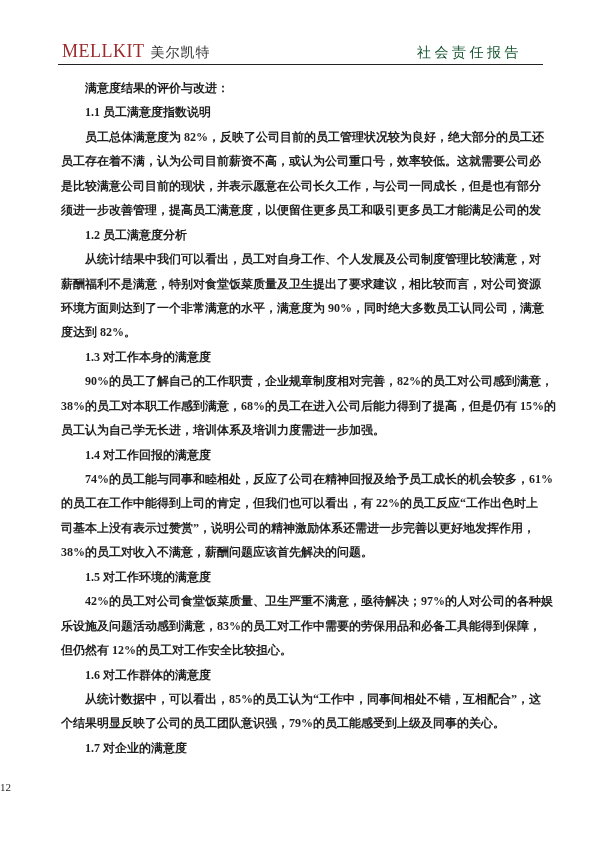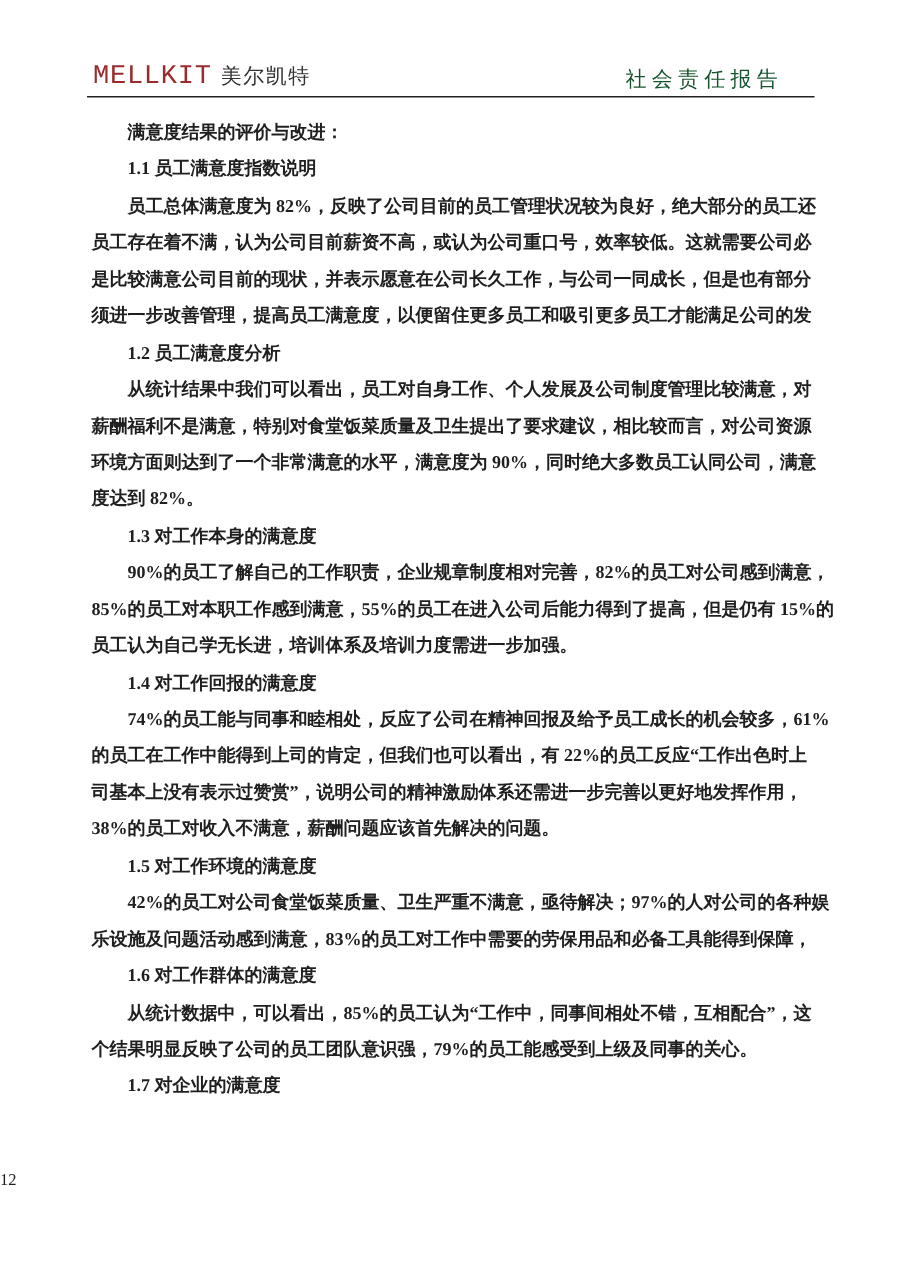--- a/index.html
+++ b/index.html
@@ -8,21 +8,20 @@
     width:600px;height:848px;
     background:#ffffff;
     font-family:"Liberation Serif","DejaVu Serif",serif;
     color:#1f1f1f;
     overflow:hidden;
   }
   
   .hdr-left{
     position:absolute;left:62px;top:41px;
     white-space:nowrap;
-    font-family:Liberation Mono, monospace;
   }
   .hdr-logo-latin{
     font-size:18px;
     font-weight:normal;
     color:#9a2a2c;
     letter-spacing:0.5px;
   }
   .hdr-logo-cjk{
     font-size:14px;
     color:#333333;
@@ -84,30 +83,31 @@
       <div class="line">员工存在着不满，认为公司目前薪资不高，或认为公司重口号，效率较低。这就需要公司必</div>
       <div class="line">是比较满意公司目前的现状，并表示愿意在公司长久工作，与公司一同成长，但是也有部分</div>
       <div class="line">须进一步改善管理，提高员工满意度，以便留住更多员工和吸引更多员工才能满足公司的发</div>
       <div class="line ind">1.2 员工满意度分析</div>
       <div class="line ind">从统计结果中我们可以看出，员工对自身工作、个人发展及公司制度管理比较满意，对</div>
       <div class="line">薪酬福利不是满意，特别对食堂饭菜质量及卫生提出了要求建议，相比较而言，对公司资源</div>
       <div class="line">环境方面则达到了一个非常满意的水平，满意度为 90%，同时绝大多数员工认同公司，满意</div>
       <div class="line">度达到 82%。</div>
       <div class="line ind">1.3 对工作本身的满意度</div>
       <div class="line ind">90%的员工了解自己的工作职责，企业规章制度相对完善，82%的员工对公司感到满意，</div>
-      <div class="line">85%的员工对本职工作感到满意，55%的员工在进入公司后能力得到了提高，但是仍有 15%的</div>
+      <div class="line">38%的员工对本职工作感到满意，68%的员工在进入公司后能力得到了提高，但是仍有 15%的</div>
       <div class="line">员工认为自己学无长进，培训体系及培训力度需进一步加强。</div>
       <div class="line ind">1.4 对工作回报的满意度</div>
       <div class="line ind">74%的员工能与同事和睦相处，反应了公司在精神回报及给予员工成长的机会较多，61%</div>
       <div class="line">的员工在工作中能得到上司的肯定，但我们也可以看出，有 22%的员工反应“工作出色时上</div>
       <div class="line">司基本上没有表示过赞赏”，说明公司的精神激励体系还需进一步完善以更好地发挥作用，</div>
       <div class="line">38%的员工对收入不满意，薪酬问题应该首先解决的问题。</div>
       <div class="line ind">1.5 对工作环境的满意度</div>
       <div class="line ind">42%的员工对公司食堂饭菜质量、卫生严重不满意，亟待解决；97%的人对公司的各种娱</div>
       <div class="line">乐设施及问题活动感到满意，83%的员工对工作中需要的劳保用品和必备工具能得到保障，</div>
+      <div class="line">但仍然有 12%的员工对工作安全比较担心。</div>
       <div class="line ind">1.6 对工作群体的满意度</div>
       <div class="line ind">从统计数据中，可以看出，85%的员工认为“工作中，同事间相处不错，互相配合”，这</div>
       <div class="line">个结果明显反映了公司的员工团队意识强，79%的员工能感受到上级及同事的关心。</div>
       <div class="line ind">1.7 对企业的满意度</div>
     </div>
 
   <div class="page-number">12</div>
 
 </div>
 

